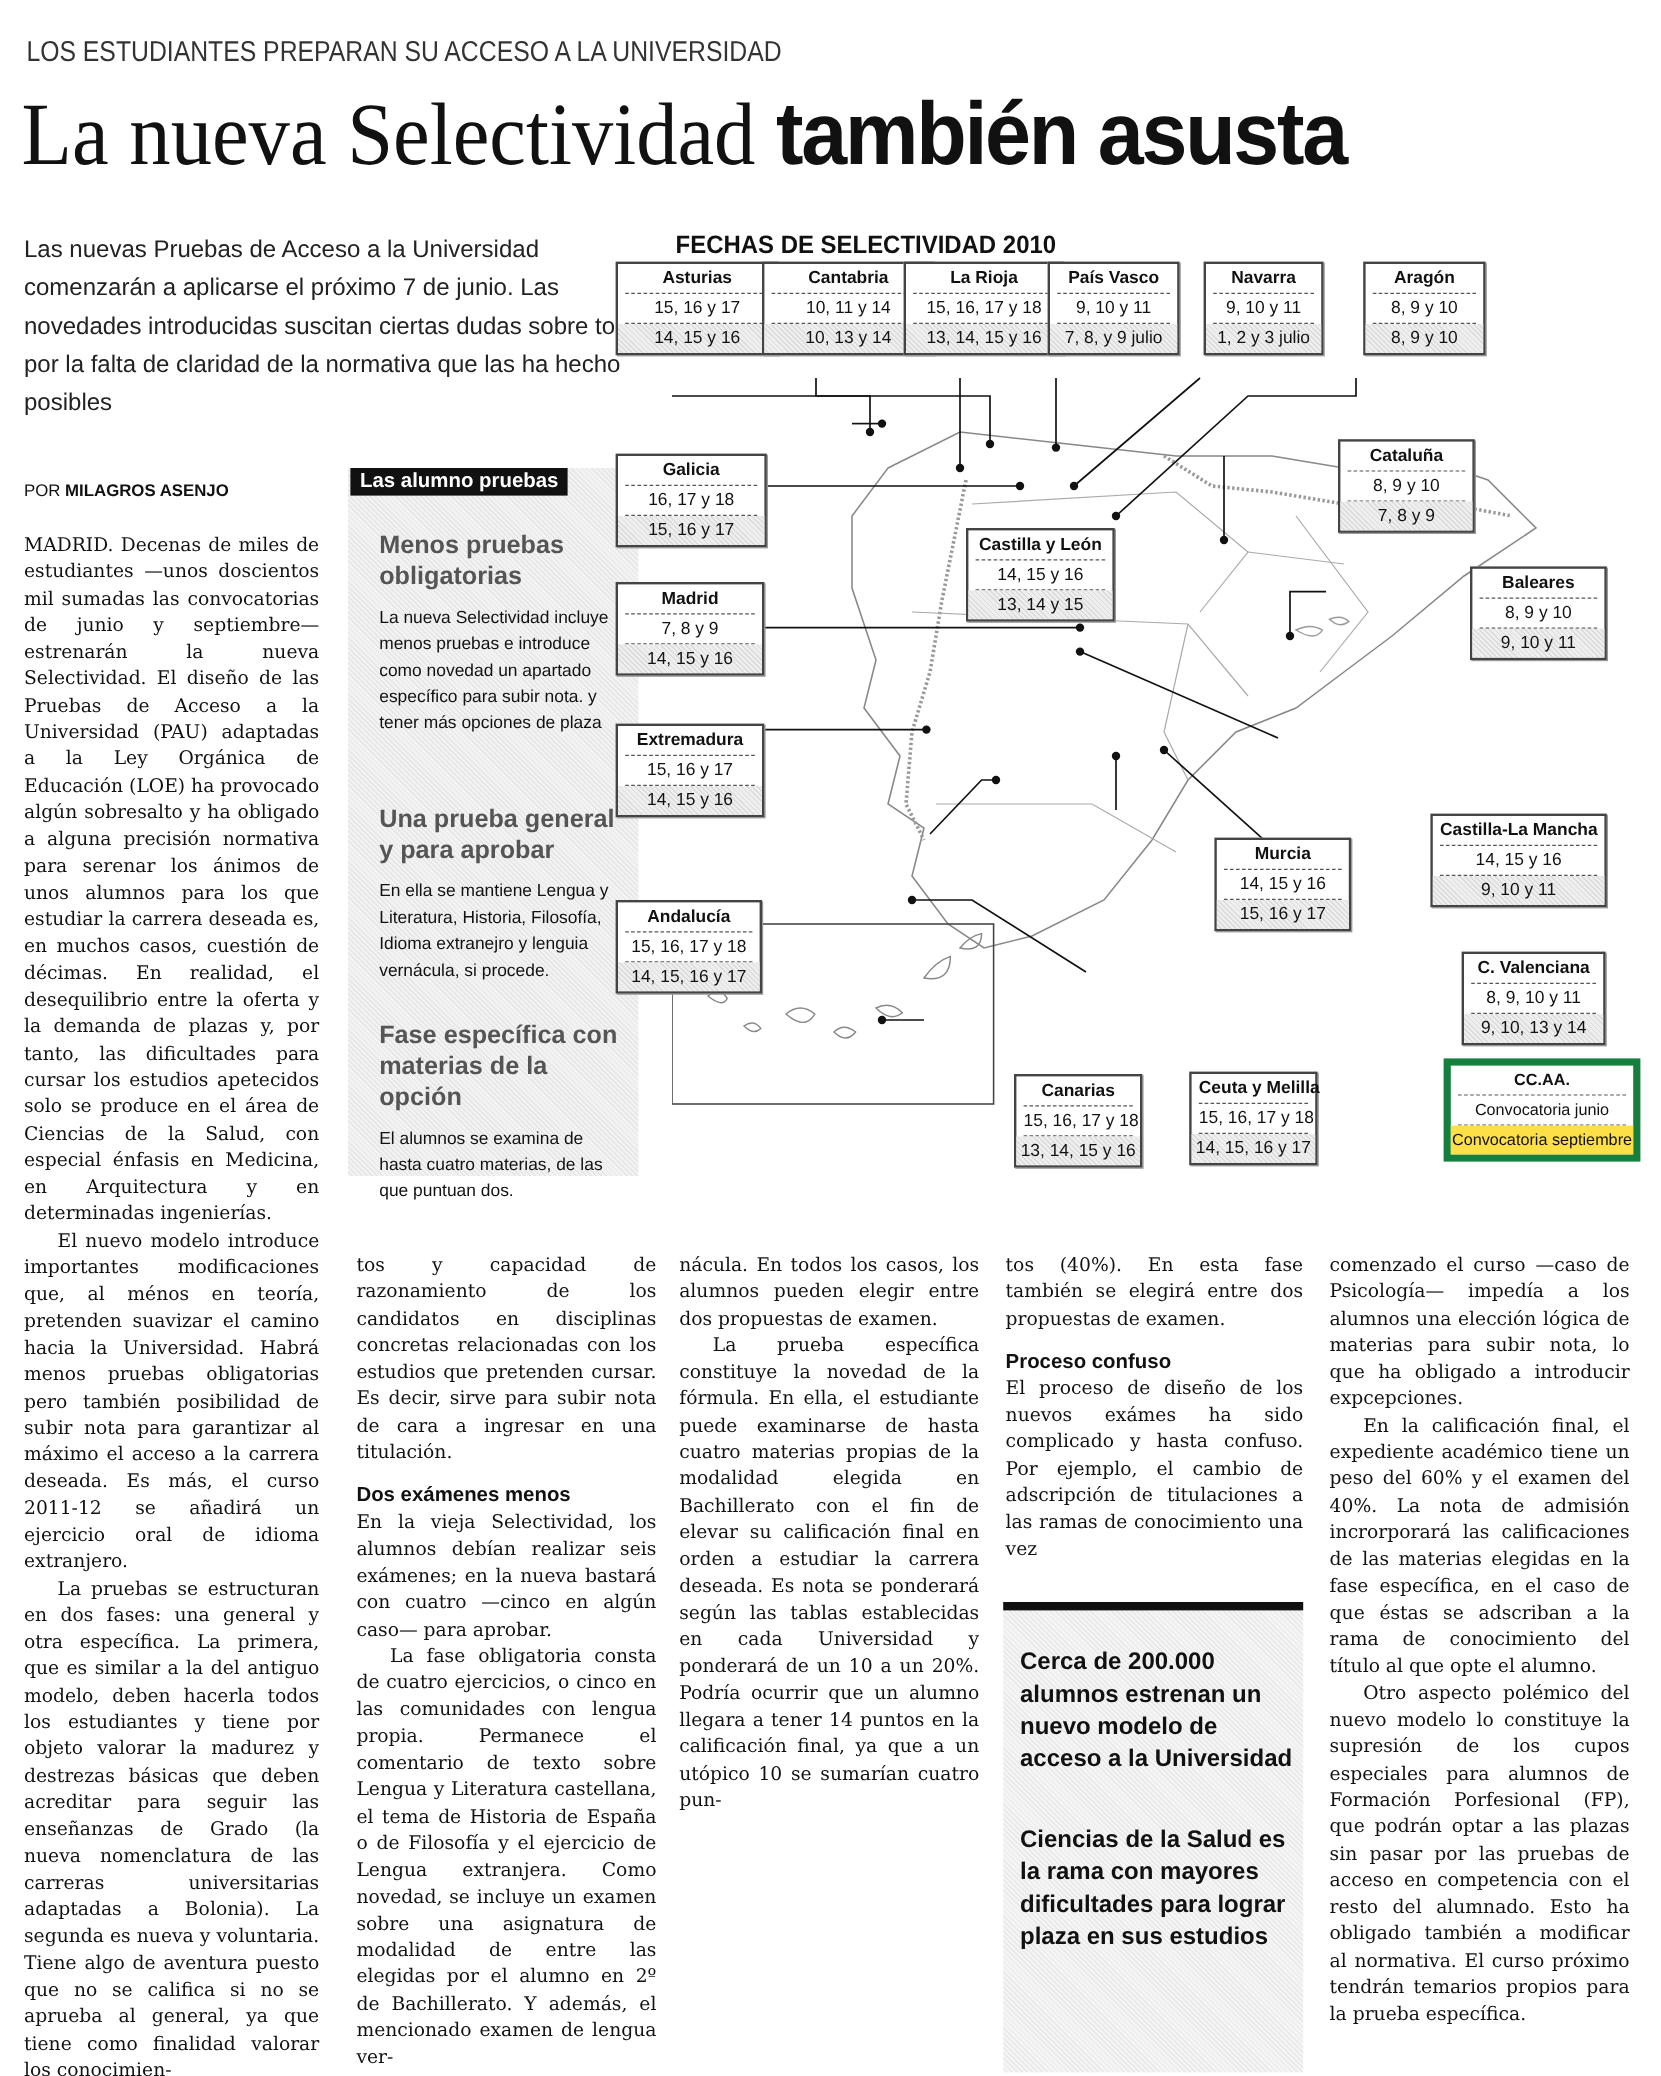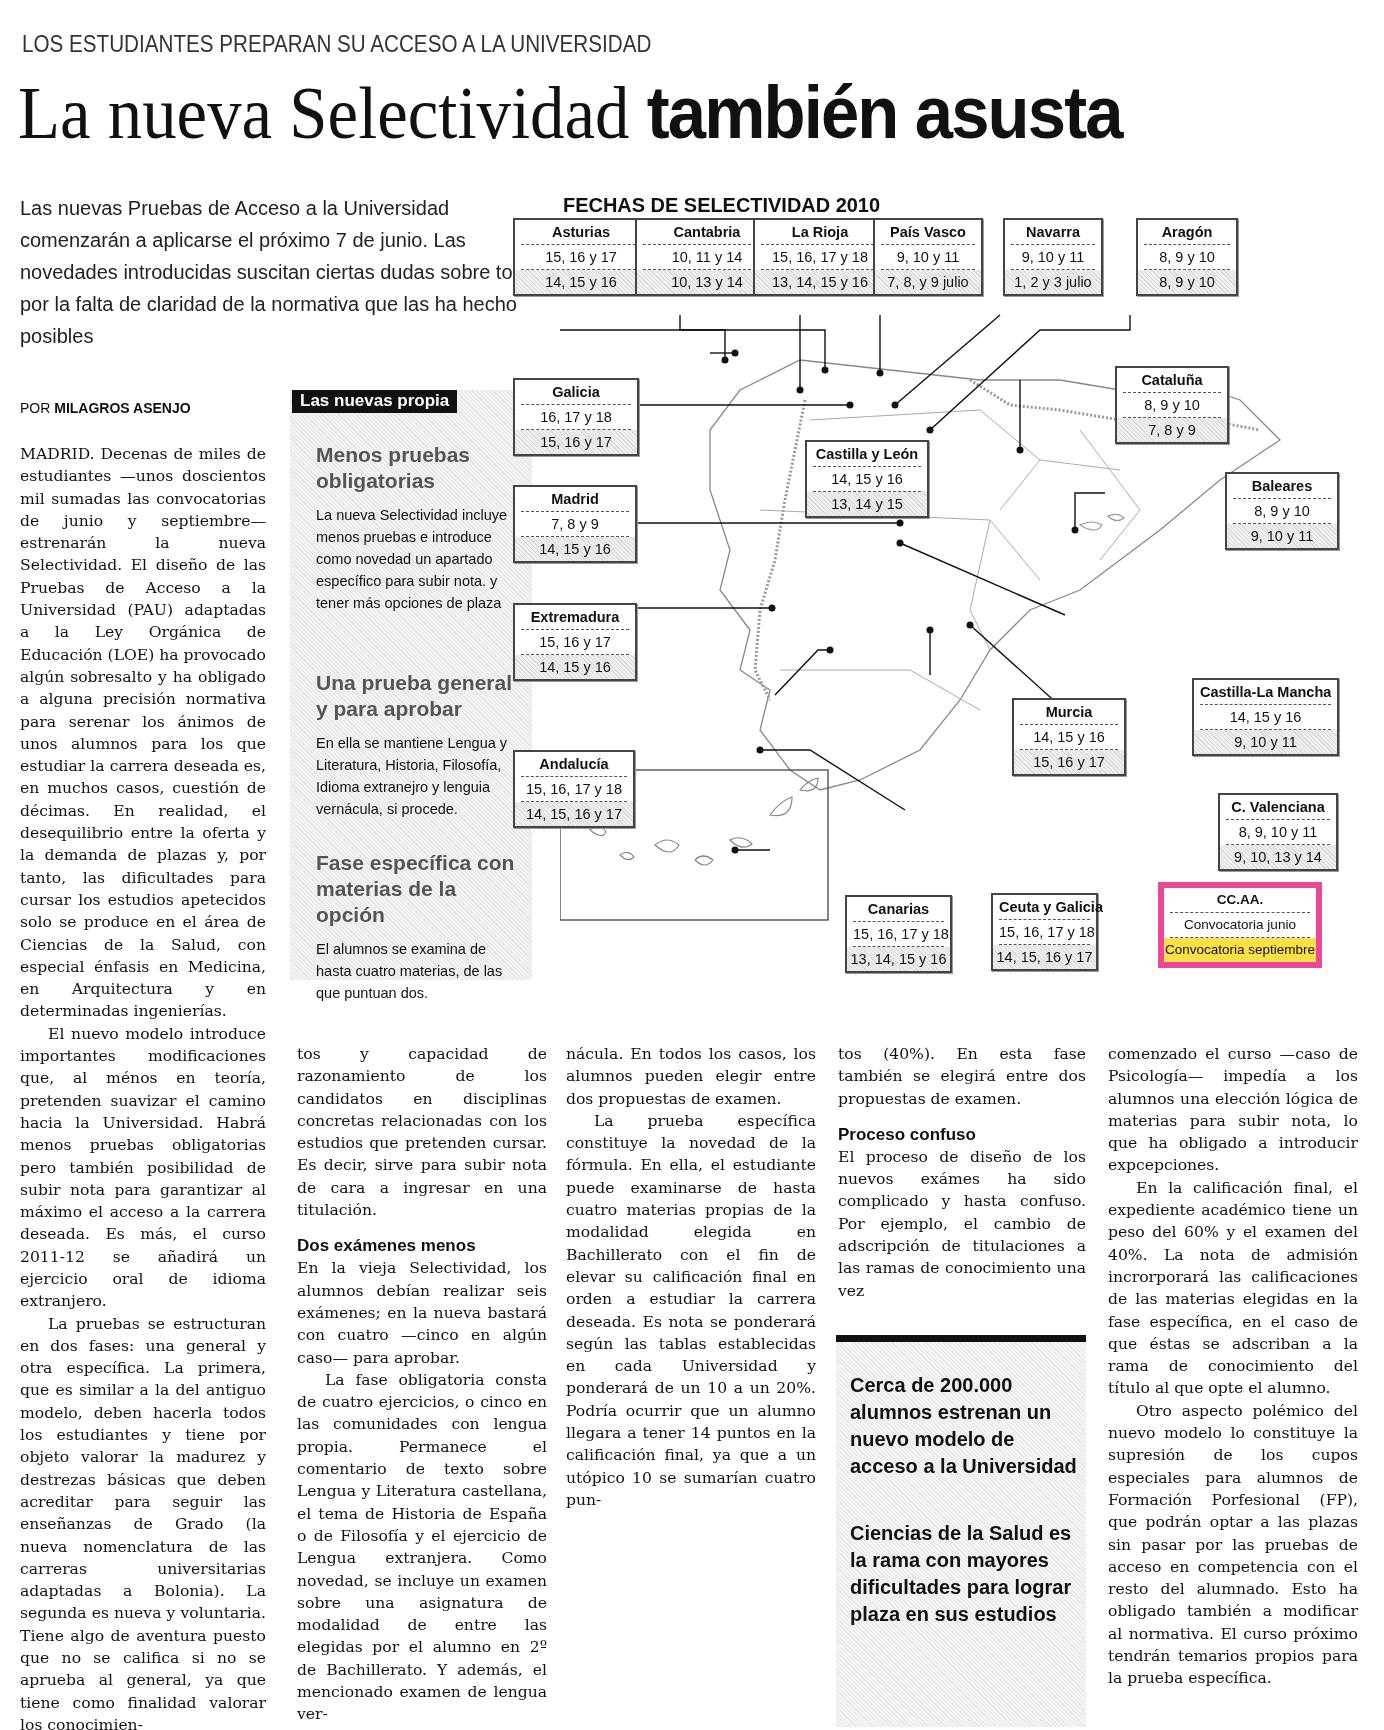--- a/index.html
+++ b/index.html
@@ -20,21 +20,21 @@
   .sidebar .tag { position:absolute; left:2px; top:0; background:#111; color:#fff; font-family:"Liberation Sans", sans-serif; font-weight:bold; font-size:17px; padding:1px 8px 2px 8px; }
   .sidebar .sec { position:absolute; left:26px; width:205px; }
   .sidebar h3 { margin:0; font-family:"Liberation Sans", sans-serif; font-weight:bold; font-size:21px; line-height:26px; color:#555; }
   .sidebar p { margin:10px 0 0 0; font-family:"Liberation Sans", sans-serif; font-size:14.5px; line-height:22px; color:#111; }
   .map-title { left:563px; top:193px; font-family:"Liberation Sans", sans-serif; font-weight:bold; font-size:21px; transform:scaleX(0.95); transform-origin:left; white-space:nowrap; }
   .map { left:560px; top:230px; width:820px; height:760px; }
   .box { position:absolute; background:#fff; border:2px solid #444; font-family:"Liberation Sans", sans-serif; text-align:center; box-shadow:1px 1px 0 #999; }
   .box .n { font-weight:bold; font-size:14.5px; line-height:24px; border-bottom:1px dashed #555; margin:0 6px; white-space:nowrap; }
   .box .d1 { font-size:14.5px; line-height:24px; border-bottom:1px dashed #555; margin:0 6px; white-space:nowrap; }
   .box .d2 { font-size:14.5px; line-height:24px; background:repeating-linear-gradient(45deg,#eee 0 2px,#dcdcdc 2px 3px); white-space:nowrap; }
-  .box.legend { border:6px solid #ec4899; box-shadow:none; }
+  .box.legend { border:6px solid #15803d; box-shadow:none;margin-left:45px; }
   .box.legend .n, .box.legend .d1, .box.legend .d2 { font-size:13.5px; }
   .box.legend .d2 { background:#fde047; }
   .pull { left:836px; top:1335px; width:250px; height:385px; background:repeating-linear-gradient(45deg,#f4f4f4 0 2px,#e8e8e8 2px 3px); border-top:7px solid #111; }
   .pull p { margin:0; font-family:Liberation Sans, sans-serif; font-weight:bold; font-size:20px; line-height:27px; }
   .pull .q1 { position:absolute; left:14px; top:30px; width:230px; }
   .pull .q2 { position:absolute; left:14px; top:178px; width:230px; }
 </style>
 </head>
 <body>
 
@@ -44,21 +44,21 @@
 
 <div class="abs byline"><span>POR </span><b>MILAGROS ASENJO</b></div>
 
 <div class="abs col" style="left:20px; top:443px; width:246px;">
   <p>MADRID. Decenas de miles de estudiantes —unos doscientos mil sumadas las convocatorias de junio y septiembre— estrenarán la nueva Selectividad. El diseño de las Pruebas de Acceso a la Universidad (PAU) adaptadas a la Ley Orgánica de Educación (LOE) ha provocado algún sobresalto y ha obligado a alguna precisión normativa para serenar los ánimos de unos alumnos para los que estudiar la carrera deseada es, en muchos casos, cuestión de décimas. En realidad, el desequilibrio entre la oferta y la demanda de plazas y, por tanto, las dificultades para cursar los estudios apetecidos solo se produce en el área de Ciencias de la Salud, con especial énfasis en Medicina, en Arquitectura y en determinadas ingenierías.</p>
   <p class="ind">El nuevo modelo introduce importantes modificaciones que, al ménos en teoría, pretenden suavizar el camino hacia la Universidad. Habrá menos pruebas obligatorias pero también posibilidad de subir nota para garantizar al máximo el acceso a la carrera deseada. Es más, el curso 2011-12 se añadirá un ejercicio oral de idioma extranjero.</p>
   <p class="ind">La pruebas se estructuran en dos fases: una general y otra específica. La primera, que es similar a la del antiguo modelo, deben hacerla todos los estudiantes y tiene por objeto valorar la madurez y destrezas básicas que deben acreditar para seguir las enseñanzas de Grado (la nueva nomenclatura de las carreras universitarias adaptadas a Bolonia). La segunda es nueva y voluntaria. Tiene algo de aventura puesto que no se califica si no se aprueba al general, ya que tiene como finalidad valorar los conocimien-</p>
 </div>
 
 <div class="abs sidebar">
-  <div class="tag">Las nuevas propia</div>
+  <div class="tag">Las alumno pruebas</div>
   <div class="sec" style="top:52px;">
     <h3>Menos pruebas obligatorias</h3>
     <p>La nueva Selectividad incluye menos pruebas e introduce como novedad un apartado específico para subir nota. y tener más opciones de plaza</p>
   </div>
   <div class="sec" style="top:460px;">
     <h3>Fase específica con materias de la opción</h3>
     <p>El alumnos se examina de hasta cuatro materias, de las que puntuan dos.</p>
   </div>
   <div class="sec" style="top:280px;">
     <h3>Una prueba general y para aprobar</h3>
@@ -217,21 +217,21 @@
       <div class="n">C. Valenciana</div>
       <div class="d1">8, 9, 10 y 11</div>
       <div class="d2">9, 10, 13 y 14</div>
     </div>
   <div class="box" style="left:285px; top:665px; width:103px;">
       <div class="n">Canarias</div>
       <div class="d1">15, 16, 17 y 18</div>
       <div class="d2">13, 14, 15 y 16</div>
     </div>
   <div class="box" style="left:431px; top:663px; width:103px;">
-      <div class="n">Ceuta y Galicia</div>
+      <div class="n">Ceuta y Melilla</div>
       <div class="d1">15, 16, 17 y 18</div>
       <div class="d2">14, 15, 16 y 17</div>
     </div>
   <div class="box legend" style="left:598px; top:652px; width:152px;">
       <div class="n">CC.AA.</div>
       <div class="d1">Convocatoria junio</div>
       <div class="d2">Convocatoria septiembre</div>
     </div>
 </div>
 

